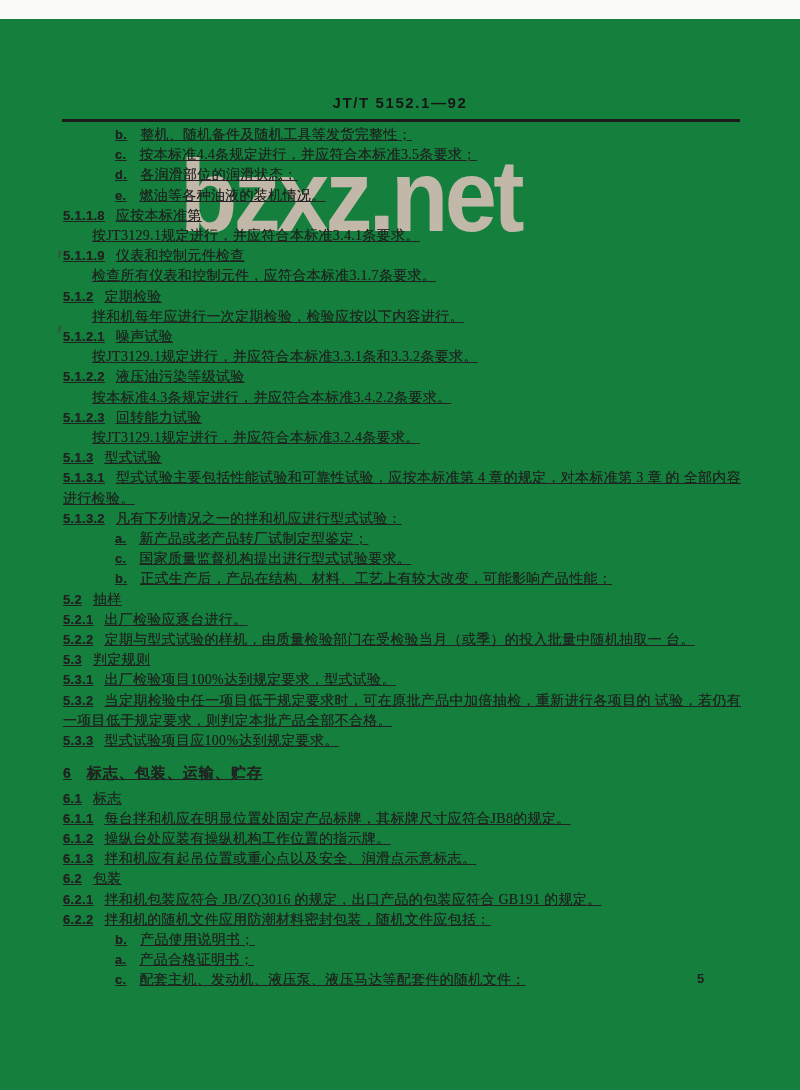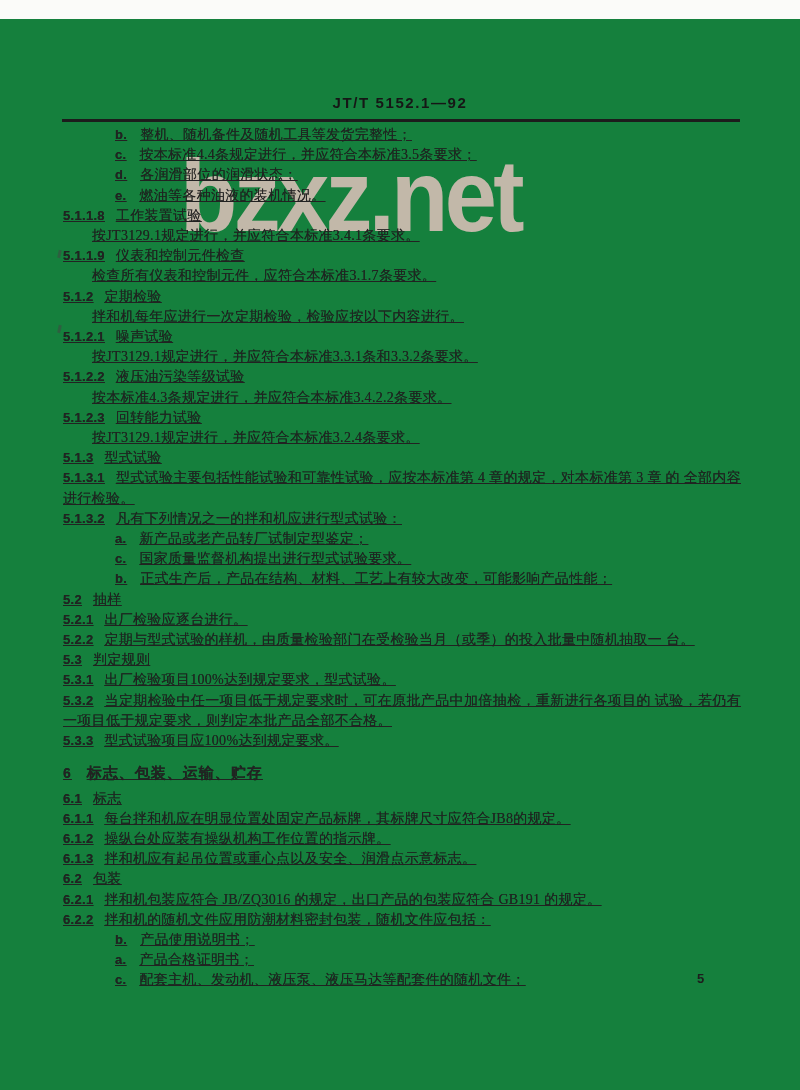--- a/index.html
+++ b/index.html
@@ -81,21 +81,21 @@
   <div class="watermark">bzxz.net</div>
   <div class="doc-header">JT/T 5152.1—92</div>
   <div class="header-rule"></div>
   <div class="tick t1"></div>
   <div class="tick t2"></div>
   <div class="content" id="doc-content">
       <div class="row item"><span class="label">b.</span><span class="txt">整机、随机备件及随机工具等发货完整性；</span></div>
       <div class="row item"><span class="label">c.</span><span class="txt">按本标准4.4条规定进行，并应符合本标准3.5条要求；</span></div>
       <div class="row item"><span class="label">d.</span><span class="txt">各润滑部位的润滑状态；</span></div>
       <div class="row item"><span class="label">e.</span><span class="txt">燃油等各种油液的装机情况。</span></div>
-      <div class="row clause"><span class="num">5.1.1.8</span><span class="txt">工作装置试验</span></div>
+      <div class="row clause"><span class="num">5.1.1.8</span><span class="txt">应按本标准第</span></div>
       <div class="row body"><span class="txt">按JT3129.1规定进行，并应符合本标准3.4.1条要求。</span></div>
       <div class="row clause"><span class="num">5.1.1.9</span><span class="txt">仪表和控制元件检查</span></div>
       <div class="row body"><span class="txt">检查所有仪表和控制元件，应符合本标准3.1.7条要求。</span></div>
       <div class="row clause"><span class="num">5.1.2</span><span class="txt">定期检验</span></div>
       <div class="row body"><span class="txt">拌和机每年应进行一次定期检验，检验应按以下内容进行。</span></div>
       <div class="row clause"><span class="num">5.1.2.1</span><span class="txt">噪声试验</span></div>
       <div class="row body"><span class="txt">按JT3129.1规定进行，并应符合本标准3.3.1条和3.3.2条要求。</span></div>
       <div class="row clause"><span class="num">5.1.2.2</span><span class="txt">液压油污染等级试验</span></div>
       <div class="row body"><span class="txt">按本标准4.3条规定进行，并应符合本标准3.4.2.2条要求。</span></div>
       <div class="row clause"><span class="num">5.1.2.3</span><span class="txt">回转能力试验</span></div>

